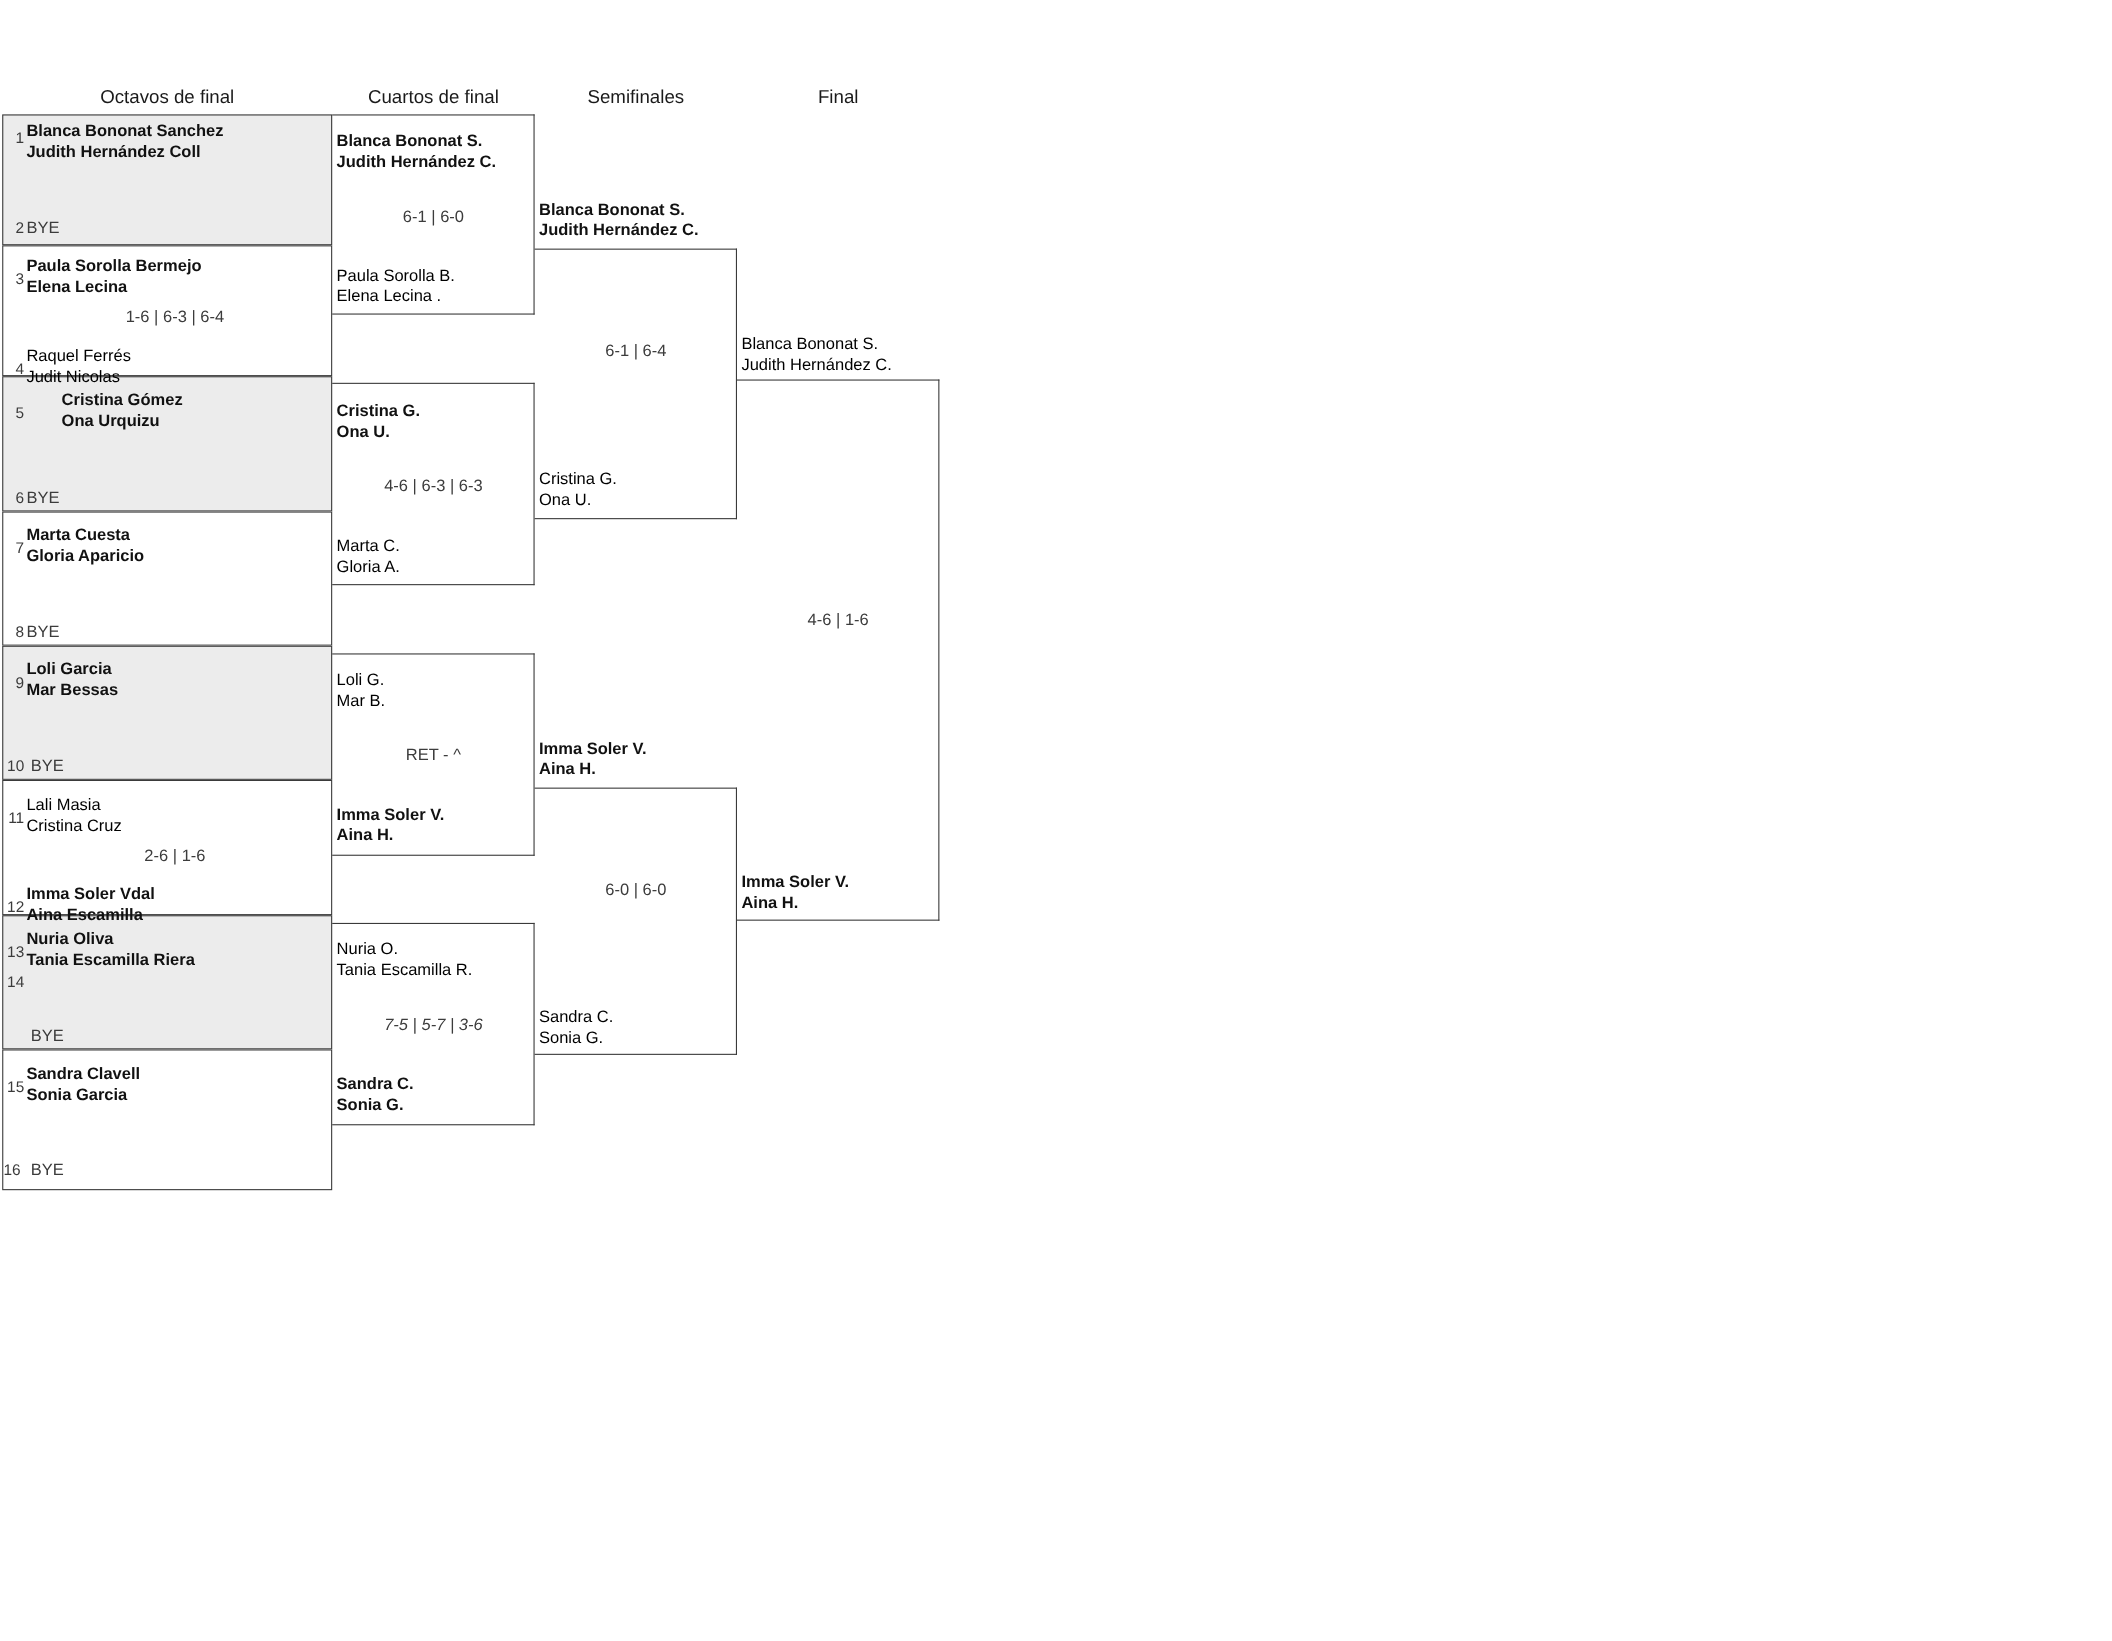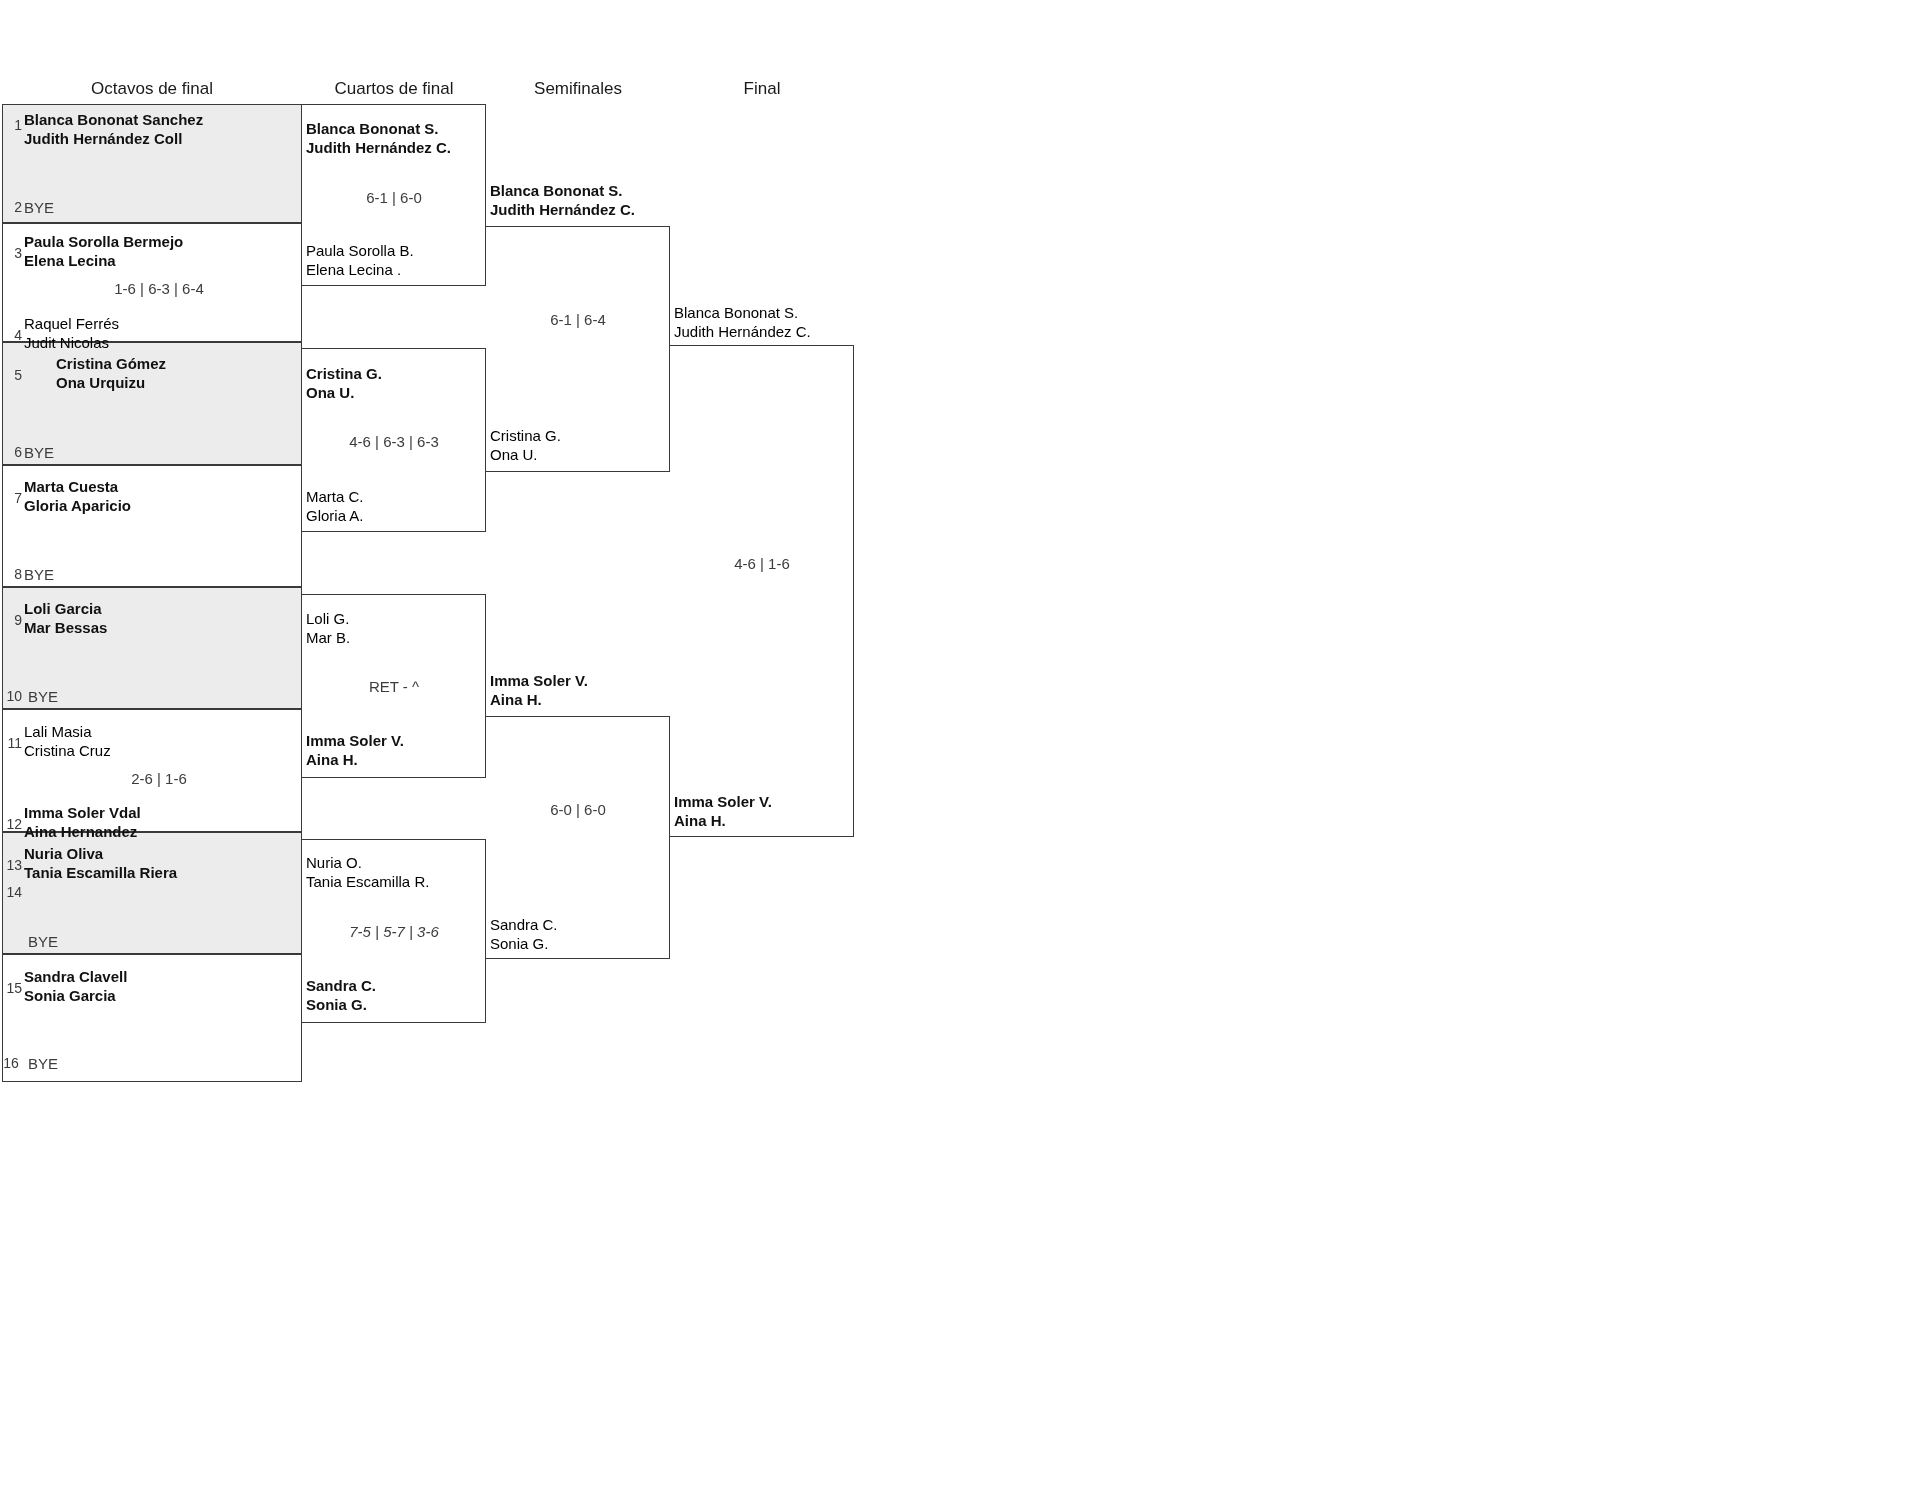--- a/index.html
+++ b/index.html
@@ -149,21 +149,21 @@
 
   <div class="seed" style="left:0px;  top:735px;">11</div>
   <div class="team lose" style="left:24px; top:722px;">
     <span class="ln">Lali Masia</span>
     <span class="ln">Cristina Cruz</span>
   </div>
   <div class="score" style="left:24px; top:769px; width:270px;">2-6 | 1-6</div>
   <div class="seed" style="left:0px;  top:816px;">12</div>
   <div class="team win" style="left:24px; top:803px;">
     <span class="ln">Imma Soler Vdal</span>
-    <span class="ln">Aina Hernandez</span>
+    <span class="ln">Aina Escamilla</span>
   </div>
 
   <div class="seed" style="left:0px;  top:857px;">13</div>
   <div class="team win" style="left:24px; top:844px;">
     <span class="ln">Nuria Oliva</span>
     <span class="ln">Tania Escamilla Riera</span>
   </div>
   <div class="seed" style="left:0px;  top:884px;">14</div>
   <div class="bye" style="left:28px; top:932px;">BYE</div>
 

